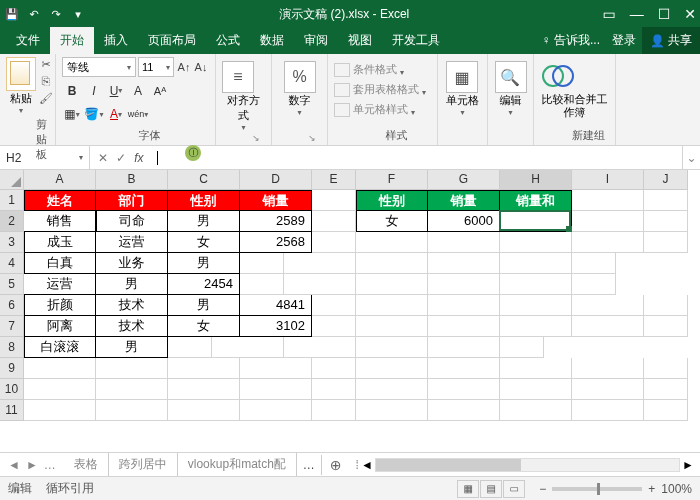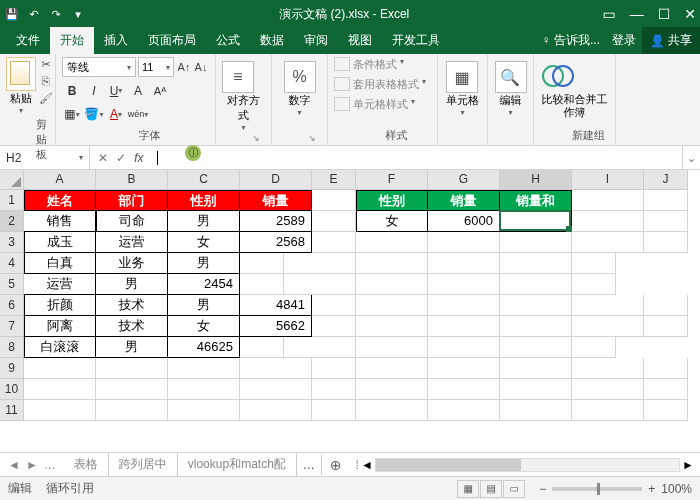--- a/index.html
+++ b/index.html
@@ -38,21 +38,21 @@
 .font-grow { display: flex; gap: 1px; }
 .mini { width: 16px; height: 20px; display: flex; align-items: center; justify-content: center; font-size: 11px; color: #444; }
 .font-row2, .font-row3 { display: flex; gap: 2px; margin-top: 2px; align-items: center; }
 .font-row2 .btn, .font-row3 .btn { width: 20px; height: 20px; display: flex; align-items: center; justify-content: center; font-size: 12px; color: #333; }
 .btn.small-sup { font-size: 11px; }
 
 .biggroup { width: 56px; display: flex; flex-direction: column; align-items: center; justify-content: space-between; }
 .big-icon { width: 32px; height: 32px; border: 1px solid #bbb; background: #fff; margin-top: 4px; display: flex; align-items: center; justify-content: center; font-size: 16px; color: #555; }
 
 .styles { width: 110px; }
-.styles-row { display: flex; gap: 3px; align-items: flex-start; font-size: 11px; color: #888; height: 20px; }
+.styles-row { display: flex; gap: 3px; align-items: flex-end; font-size: 11px; color: #888; height: 20px; }
 .styles-row .sico { width: 16px; height: 14px; border: 1px solid #ccc; }
 
 .cells { width: 50px; }
 .edit { width: 46px; }
 
 .compare { width: 82px; }
 .compare-icon { width: 36px; height: 34px; margin-top: 2px; display: flex; align-items: center; justify-content: center; }
 .compare-icon svg { width: 34px; height: 30px; }
 
 .namebar { height: 24px; background: #fff; border-bottom: 1px solid #d4d4d4; display: flex; align-items: center; }
@@ -391,32 +391,31 @@
         <div class="cell" style="width: 72px;"></div>
         <div class="cell" style="width: 72px;"></div>
         <div class="cell" style="width: 72px;"></div>
         <div class="cell" style="width: 72px;"></div>
         <div class="cell" style="width: 44px;"></div>
       </div>
       <div class="row">
         <div class="cell bordered" style="width: 72px; border-left: 1px solid rgb(0, 0, 0);">阿离</div>
         <div class="cell bordered" style="width: 72px;">技术</div>
         <div class="cell bordered" style="width: 72px;">女</div>
-        <div class="cell bordered num" style="width: 72px;">5662</div>
+        <div class="cell bordered num" style="width: 72px;">3102</div>
         <div class="cell" style="width: 44px;"></div>
         <div class="cell" style="width: 72px;"></div>
         <div class="cell" style="width: 72px;"></div>
         <div class="cell" style="width: 72px;"></div>
         <div class="cell" style="width: 72px;"></div>
         <div class="cell" style="width: 44px;"></div>
       </div>
       <div class="row">
         <div class="cell bordered" style="width: 72px; border-left: 1px solid rgb(0, 0, 0);">白滚滚</div>
         <div class="cell bordered" style="width: 72px;">男</div>
-        <div class="cell bordered num" style="width: 72px;">46625</div>
         <div class="cell" style="width: 44px;"></div>
         <div class="cell" style="width: 72px;"></div>
         <div class="cell" style="width: 72px;"></div>
         <div class="cell" style="width: 72px;"></div>
         <div class="cell" style="width: 72px;"></div>
         <div class="cell" style="width: 44px;"></div>
       </div>
       <div class="row">
         <div class="cell" style="width: 72px;"></div>
         <div class="cell" style="width: 72px;"></div>

